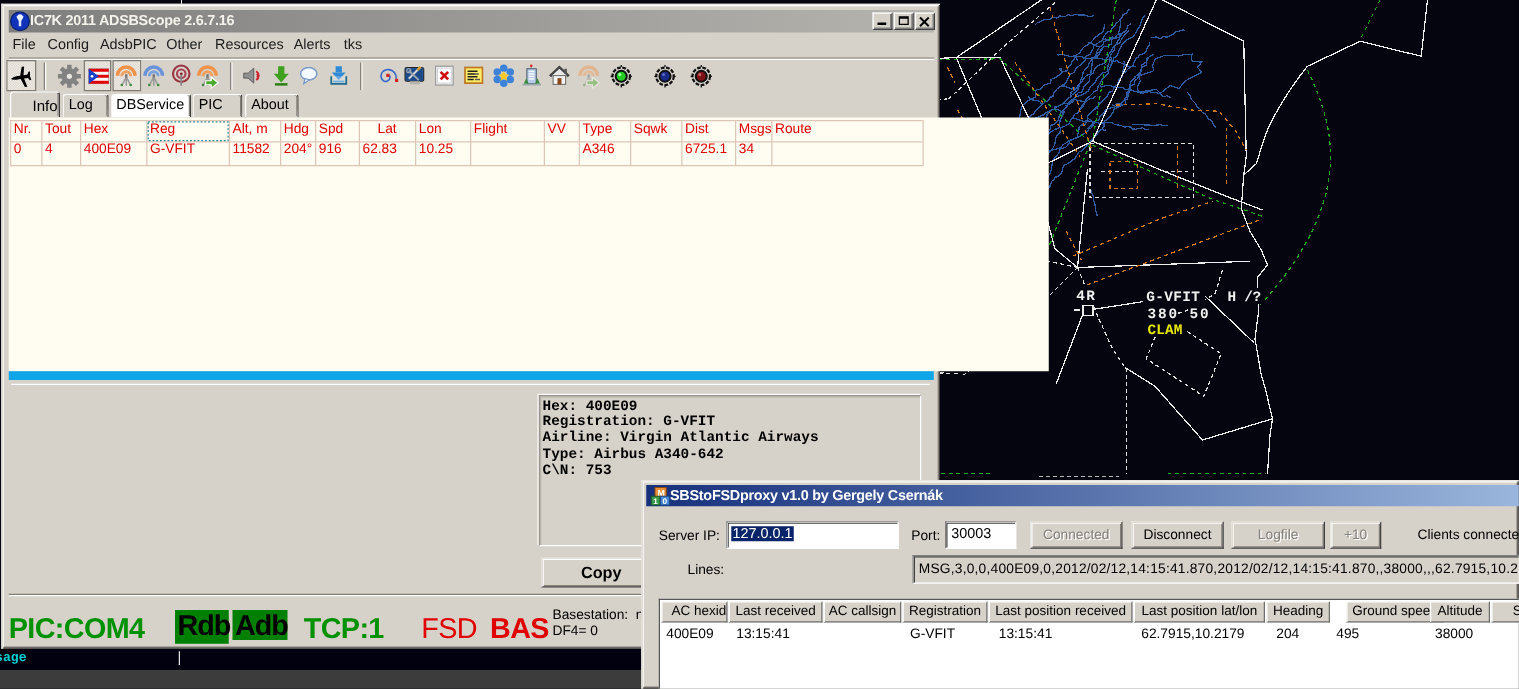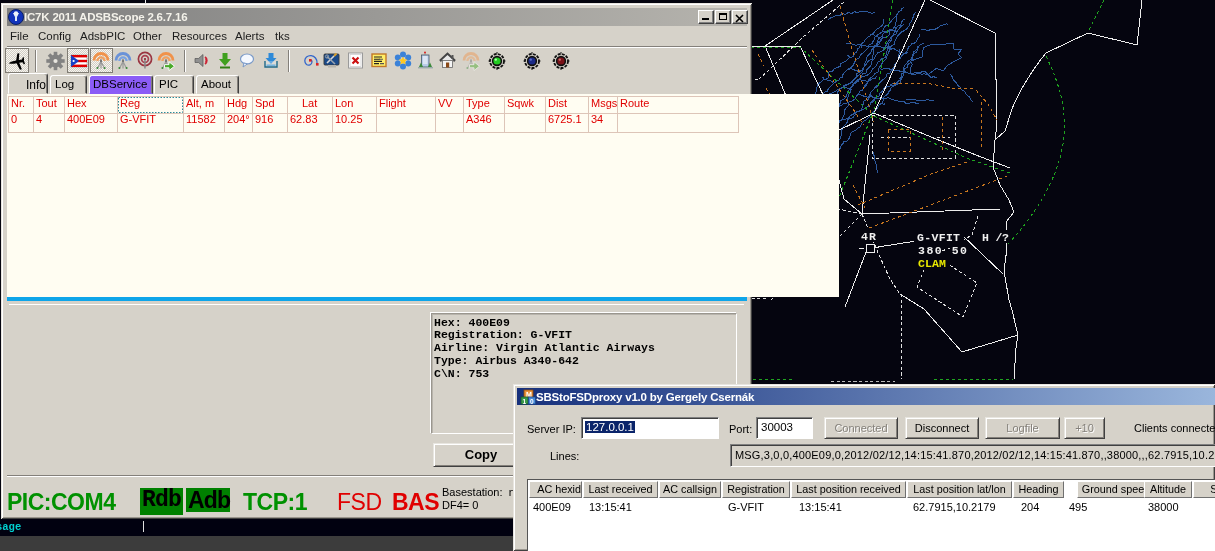--- a/index.html
+++ b/index.html
@@ -358,21 +358,21 @@
         <path d="M9,1 L9,2.5 M9,17.5 L9,19 M0.5,10 L2,10 M16,10 L17.5,10" stroke="#111" stroke-width="1"></path>
       </svg>
     </div>
 <div class="abs" style="left:5px;top:69px;right:5px;height:21px;">
 <div class="abs" style="left:1px;top:0px;width:40px;height:21px;background:#d6d2c9;border:1px solid;border-color:#fff #404040 transparent #fff;border-radius:3px 3px 0 0;box-shadow:inset -1px 0 0 #84807a;">
         <span style="position:absolute;left:17px;top:4px;font-size:12px;">Info</span>
       </div>
 <div class="abs" style="left:43px;top:2px;width:37px;height:19px;background:#d6d2c9;border:1px solid;border-color:#fff #404040 transparent #fff;border-radius:3px 3px 0 0;box-shadow:inset -1px 0 0 #84807a;">
         <span style="position:absolute;left:4px;top:2px;font-size:11.5px;">Log</span>
       </div>
-<div class="abs" style="left:82px;top:2px;width:64px;height:19px;background:#8b5cf6;border:1px solid;border-color:#fff #404040 transparent #fff;border-radius:3px 3px 0 0;box-shadow:inset -1px 0 0 #84807a;">
+<div class="abs" style="left:82px;top:2px;width:64px;height:19px;background:#ffffff;border:1px solid;border-color:#fff #404040 transparent #fff;border-radius:3px 3px 0 0;box-shadow:inset -1px 0 0 #84807a;">
         <span style="position:absolute;left:3px;top:2px;font-size:11.5px;">DBService</span>
       </div>
 <div class="abs" style="left:147px;top:2px;width:40px;height:19px;background:#d6d2c9;border:1px solid;border-color:#fff #404040 transparent #fff;border-radius:3px 3px 0 0;box-shadow:inset -1px 0 0 #84807a;">
         <span style="position:absolute;left:4px;top:2px;font-size:11.5px;">PIC</span>
       </div>
 <div class="abs" style="left:189px;top:2px;width:43px;height:19px;background:#d6d2c9;border:1px solid;border-color:#fff #404040 transparent #fff;border-radius:3px 3px 0 0;box-shadow:inset -1px 0 0 #84807a;">
         <span style="position:absolute;left:4px;top:2px;font-size:11.5px;">About</span>
       </div>
 </div>
 <div class="abs" id="tablearea" style="left:5px;top:90px;width:832px;height:203px;background:#fffdf2;overflow:hidden;">
@@ -421,35 +421,35 @@
 <span class="abs" style="left:113px;top:19px;font-size:11px;color:#e00000;white-space:nowrap;">G-VFIT</span>
 <span class="abs" style="left:179px;top:19px;font-size:11px;color:#e00000;white-space:nowrap;">11582</span>
 <span class="abs" style="left:220px;top:19px;font-size:11px;color:#e00000;white-space:nowrap;">204°</span>
 <span class="abs" style="left:248px;top:19px;font-size:11px;color:#e00000;white-space:nowrap;">916</span>
 <span class="abs" style="left:283px;top:19px;font-size:11px;color:#e00000;white-space:nowrap;">62.83</span>
 <span class="abs" style="left:328px;top:19px;font-size:11px;color:#e00000;white-space:nowrap;">10.25</span>
 <span class="abs" style="left:459px;top:19px;font-size:11px;color:#e00000;white-space:nowrap;">A346</span>
 <span class="abs" style="left:541px;top:19px;font-size:11px;color:#e00000;white-space:nowrap;">6725.1</span>
 <span class="abs" style="left:584px;top:19px;font-size:11px;color:#e00000;white-space:nowrap;">34</span>
     </div>
-<div class="abs" style="left:5px;top:293px;width:740px;height:182px;background:#d6d2c9;border-top:4px solid #0ea5e9;">
+<div class="abs" style="left:5px;top:293px;width:740px;height:182px;background:#d6d2c9;border-top:7px solid #0ea5e9;">
  <div class="abs" style="left:2px;top:3px;right:3px;height:1px;background:#fff;"></div>
  <div class="abs" style="left:424px;top:12px;width:306px;height:121px;border:1px solid #9a968e;border-right-color:#fff;border-bottom-color:#fff;box-shadow:-1px -1px 0 #fff, inset 1px 1px 0 #b8b4ac;">
    <pre class="mtx" style="margin:0;position:absolute;left:2px;top:2.5px;font-size:11.5px;line-height:12.8px;color:#000;">Hex: 400E09
 Registration: G-VFIT
 Airline: Virgin Atlantic Airways
 Type: Airbus A340-642
 C\N: 753</pre>
  </div>
  <div class="btn" style="left:426px;top:142px;width:96px;height:24px;font-weight:bold;font-size:13px;line-height:22px;">Copy</div>
 </div>
 <div class="abs" style="left:5px;top:471px;right:5px;height:2px;border-top:1px solid #84807a;border-bottom:1px solid #fff;"></div>
 <div class="abs" style="left:5px;top:475px;right:5px;height:36px;overflow:hidden;">
  <span class="abs" style="left:0px;top:10px;font-size:23px;font-weight:bold;color:#009100;letter-spacing:-0.5px;">PIC:COM4</span>
- <div class="abs" style="left:133px;top:9px;width:43px;height:36px;background:#008000;font-family:Liberation Mono, monospace;">
+ <div class="abs" style="left:133px;top:9px;width:43px;height:36px;background:#008000;">
         <span style="position:absolute;left:2px;top:-1px;font-size:23px;font-weight:bold;color:#000;letter-spacing:-0.8px;">Rdb</span>
       </div>
  <div class="abs" style="left:179px;top:9px;width:44px;height:24px;background:#008000;">
         <span style="position:absolute;left:2px;top:-1px;font-size:23px;font-weight:bold;color:#000;letter-spacing:-0.8px;">Adb</span>
       </div>
  <span class="abs" style="left:236px;top:10px;font-size:23px;font-weight:bold;color:#009100;letter-spacing:-0.5px;">TCP:1</span>
  <span class="abs" style="left:330px;top:10px;font-size:23px;font-weight:normal;color:#e00000;letter-spacing:-0.5px;">FSD</span>
  <span class="abs" style="left:385px;top:10px;font-size:23px;font-weight:bold;color:#e00000;letter-spacing:-0.5px;">BAS</span>
  <span class="abs" style="left:435px;top:7px;font-size:11px;color:#000;">Basestation:&nbsp; n</span>
  <span class="abs" style="left:435px;top:20px;font-size:11px;color:#000;">DF4= 0</span>

